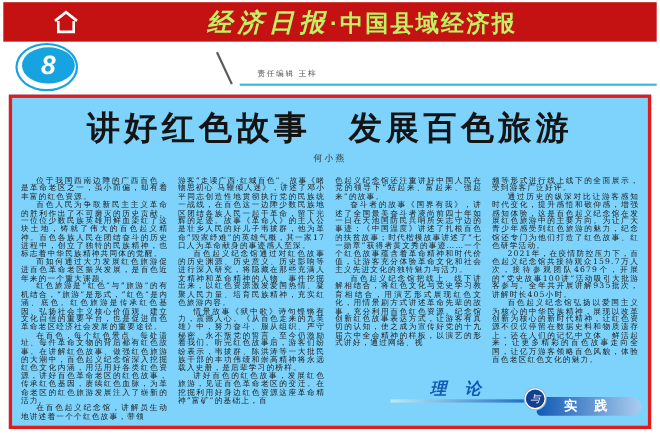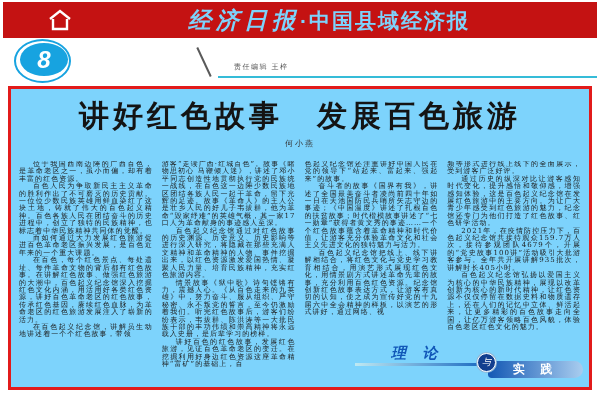--- a/index.html
+++ b/index.html
@@ -3,21 +3,21 @@
 <meta charset="utf-8">
 <style>
   html,body{margin:0;padding:0;background:#fdfdfd;}
   .page{position:relative;width:600px;height:400px;background:#fff;overflow:hidden;
         font-family:"Liberation Sans",sans-serif;}
 
   
   .masthead{position:absolute;left:3px;right:3px;top:2px;height:36px;background:#c41212;
             display:flex;align-items:center;}
   .home{margin-left:44px;display:flex;align-items:center;}
-  .mast-title{margin:0 auto;transform:translateX(-6px);color:#7dd3fc;font-size:21px;
+  .mast-title{margin:0 auto;transform:translateX(-6px);color:#bef264;font-size:21px;
               font-weight:bold;letter-spacing:2px;white-space:nowrap;}
   .mast-title .callig{font-family:"DejaVu Serif",serif;font-style:italic;font-size:23px;letter-spacing:5px;}
 
   
   .section-bar{position:absolute;left:3px;right:3px;top:38px;height:47px;background:#fff;}
   .badge{position:absolute;left:17px;top:5px;width:48px;height:33px;background:#17a3e0;
          border-radius:50%;display:flex;align-items:center;justify-content:center;
          color:#fff;font-weight:bold;font-style:italic;font-size:24px;}
   .badge::before{content:"";position:absolute;left:-6px;top:-4px;right:-3px;bottom:-7px;
          border:2px solid #17a3e0;border-radius:50%;}
@@ -82,20 +82,21 @@
 
   <article class="article-box">
     <h2 class="headline">讲好红色故事　发展百色旅游</h2>
     <div class="author">何小燕</div>
 
     <div class="columns">
       <div class="col">
         <p>位于我国西南边陲的广西百色，是革命老区之一，虽小而偏，却有着丰富的红色资源。</p>
         <p>百色人民为争取新民主主义革命的胜利作出了不可磨灭的历史贡献。一位位少数民族英雄用鲜血染红了这块土地，铸就了伟大的百色起义精神。百色各族人民在团结奋斗的历史进程中，创立了独特的民族精神，也标志着中华民族精神共同体的觉醒。</p>
         <p>而如何通过大力发展红色旅游促进百色革命老区振兴发展，是百色近年来的一个重大课题。</p>
+        <p>红色旅游是“红色”与“旅游”的有机结合，“旅游”是形式，“红色”是内涵、底色。红色旅游是传承红色基因、弘扬社会主义核心价值观、建立文化自信的重要平台，也是促进百色革命老区经济社会发展的重要途径。</p>
         <p>在百色，每个红色景点、每处遗址、每件革命文物的背后都有红色故事。在讲解红色故事、做强红色旅游的大潮中，百色起义纪念馆深入挖掘红色文化内涵，用活用好各类红色资源，讲好百色革命老区的红色故事，传承红色基因，赓续红色血脉，为革命老区的红色旅游发展注入了崭新的活力。</p>
         <p>在百色起义纪念馆，讲解员生动地讲述着一个个红色故事，带领</p>
       </div>
       <div class="col">
         <p style="text-indent:0">游客“走读广西·红城百色”。故事《睹物思初心 马鞭倾人迷》，讲述了邓小平同志创造性地贯彻执行党的民族统一战线，在百色这一边陲少数民族地区团结各族人民一起干革命，留下光辉的足迹。故事《革命人》的主人公是壮乡人民的好儿子韦拔群，他为革命“毁家纾难”的英雄气概，其一家17口人为革命献身的事迹感人至深。</p>
         <p>百色起义纪念馆通过对红色故事的历史渊源、历史意义、历史影响等进行深入研究，将隐藏在那些充满人文精神和革命精神的人物、事件挖掘出来，以红色资源激发爱国热情、凝聚人民力量、培育民族精神，充实红色旅游内容。</p>
         <p>情景故事《狱中歌》诗句铿锵有力，震撼人心。《从百色走来的九英雄》中，努力奋斗、服从组织、严守秘密、永不叛党的誓言，至今仍激励着我们。听完红色故事后，游客们纷纷表示，韦拔群、陈洪涛等一大批民族干部的丰功伟绩和崇高精神将永远载入史册，是后辈学习的榜样。</p>
         <p>讲好百色的红色故事，发展红色旅游，见证百色革命老区的变迁。在挖掘利用好身边红色资源这座革命精神“富矿”的基础上，百</p>
       </div>
       <div class="col">

